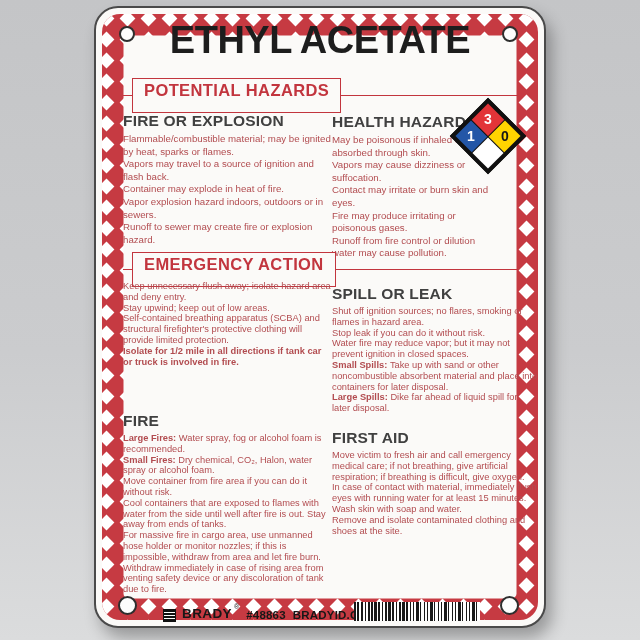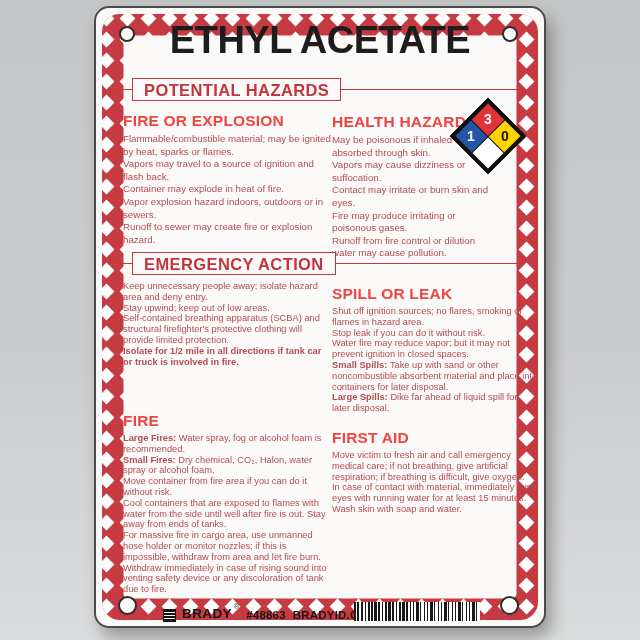--- a/index.html
+++ b/index.html
@@ -3,21 +3,21 @@
 <meta charset="utf-8">
 <style>
   html,body{margin:0;padding:0;}
   body{
     width:640px;height:640px;position:relative;overflow:hidden;
     background:linear-gradient(180deg,#c4c5c7 0%,#cbccce 55%,#dbdcdd 100%);
     font-family:"Liberation Sans", sans-serif;
   }
   .sign{
     position:absolute;left:94px;top:6px;width:452px;height:622px;
-    background:#fbfaf8;border-radius:15px;border:2px solid #4a4a4a;
+    background:#fbfaf8;border-radius:24px;border:2px solid #4a4a4a;
     box-shadow:6px 10px 16px rgba(0,0,0,.30);box-sizing:border-box;
   }
   .band{position:absolute;left:0;top:0;width:448px;height:618px;}
   .content{position:absolute;inset:0;z-index:2;}
   .hole{position:absolute;border-radius:50%;background:#fdfdfd;border:2px solid #2e2e2e;box-sizing:border-box;z-index:3;}
   .hole.tl{left:23px;top:18px;width:16px;height:16px;}
   .hole.tr{left:406px;top:18px;width:16px;height:16px;}
   .hole.bl{left:22px;top:588px;width:19px;height:19px;}
   .hole.br{left:404px;top:588px;width:19px;height:19px;}
   .title{
@@ -25,24 +25,24 @@
     font-size:38px;font-weight:800;color:#1d1d1d;letter-spacing:-.5px;white-space:nowrap;
   }
   .banner-row{position:absolute;left:27px;right:26px;display:flex;align-items:center;}
   .banner-row.r1{top:70px;}
   .banner-row.r2{top:244px;}
   .bline{border-top:1.6px solid #c2353e;height:0;}
   .bline.lead{width:9px;}
   .bline.trail{flex:1;}
   .banner-box{
     border:1.7px solid #c2353e;color:#c2353e;font-size:16.5px;font-weight:600;
-    letter-spacing:.4px;padding:2px 11px 0;white-space:nowrap;background:#fbfaf8;
+    letter-spacing:.4px;padding:2px 11px 12px;white-space:nowrap;background:#fbfaf8;
   }
   .sec{position:absolute;}
-  .sec .heading{color:#ef4444;font-size:15.5px;font-weight:700;letter-spacing:.2px;margin:0 0 3px;}
+  .sec .heading{color:#404040;font-size:15.5px;font-weight:700;letter-spacing:.2px;margin:0 0 3px;}
   .sec p{margin:0;color:#b24c50;font-size:9.7px;line-height:12.6px;}
   .sec p b{font-weight:700;}
   .sec.tight p{font-size:9.3px;line-height:10.8px;}
   #sec-fire-explosion{left:27px;top:104px;width:208px;}
   #sec-health{left:236px;top:105px;width:208px;}
   #sec-health .narrow{width:168px;}
   #sec-emergency-body{left:27px;top:273px;width:210px;}
   #sec-spill{left:236px;top:277px;width:206px;}
   #sec-fire{left:27px;top:404px;width:208px;}
   #sec-firstaid{left:236px;top:421px;width:208px;}
@@ -135,21 +135,21 @@
       </div>
     </div>
 
     <div class="banner-row r2">
       <div class="bline lead"></div>
       <div class="banner-box">EMERGENCY ACTION</div>
       <div class="bline trail"></div>
     </div>
 
     <div class="sec tight" id="sec-emergency-body">
-      <p><b></b><span>Keep unnecessary people away; isolate hazard area and deny entry.</span></p>
+      <p><b></b><span>Keep unnecessary flush away; isolate hazard area and deny entry.</span></p>
       <p><b></b><span>Stay upwind; keep out of low areas.</span></p>
       <p><b></b><span>Self-contained breathing apparatus (SCBA) and structural firefighter's protective clothing will provide limited protection.</span></p>
       <p><b>Isolate for 1/2 mile in all directions if tank car or truck is involved in fire.</b><span></span></p>
     </div>
 
     <div class="sec tight" id="sec-spill">
       <div class="heading">SPILL OR LEAK</div>
       <p><b></b><span>Shut off ignition sources; no flares, smoking or flames in hazard area.</span></p>
       <p><b></b><span>Stop leak if you can do it without risk.</span></p>
       <p><b></b><span>Water fire may reduce vapor; but it may not prevent ignition in closed spaces.</span></p>
@@ -157,27 +157,28 @@
       <p><b>Large Spills: </b><span>Dike far ahead of liquid spill for later disposal.</span></p>
     </div>
 
     <div class="sec tight" id="sec-fire">
       <div class="heading">FIRE</div>
       <p><b>Large Fires: </b><span>Water spray, fog or alcohol foam is recommended.</span></p>
       <p><b>Small Fires: </b><span>Dry chemical, CO₂, Halon, water spray or alcohol foam.</span></p>
       <p><b></b><span>Move container from fire area if you can do it without risk.</span></p>
       <p><b></b><span>Cool containers that are exposed to flames with water from the side until well after fire is out. Stay away from ends of tanks.</span></p>
       <p><b></b><span>For massive fire in cargo area, use unmanned hose holder or monitor nozzles; if this is impossible, withdraw from area and let fire burn.</span></p>
-      <p><b></b><span>Withdraw immediately in case of rising sound into venting safety device or any discoloration of tank due to fire.</span></p>
+      <p><b></b><span>Withdraw immediately in case of rising area from venting safety device or any discoloration of tank due to fire.</span></p>
     </div>
 
     <div class="sec tight" id="sec-firstaid">
       <div class="heading">FIRST AID</div>
       <p><b></b><span>Move victim to fresh air and call emergency medical care; if not breathing, give artificial respiration; if breathing is difficult, give oxygen.</span></p>
       <p><b></b><span>In case of contact with material, immediately flush eyes with running water for at least 15 minutes. Wash skin with soap and water.</span></p>
+      <p><b></b><span>Remove and isolate contaminated clothing and shoes at the site.</span></p>
     </div>
 
     <div class="footer">
       <span class="brady-mark"></span>
       <span class="brand">BRADY</span>
       <span class="reg">®</span>
       <span class="fmeta">#48863</span>
       <span class="fmeta">BRADYID.COM</span>
       <span class="fmeta">Y63274</span>
     </div>

